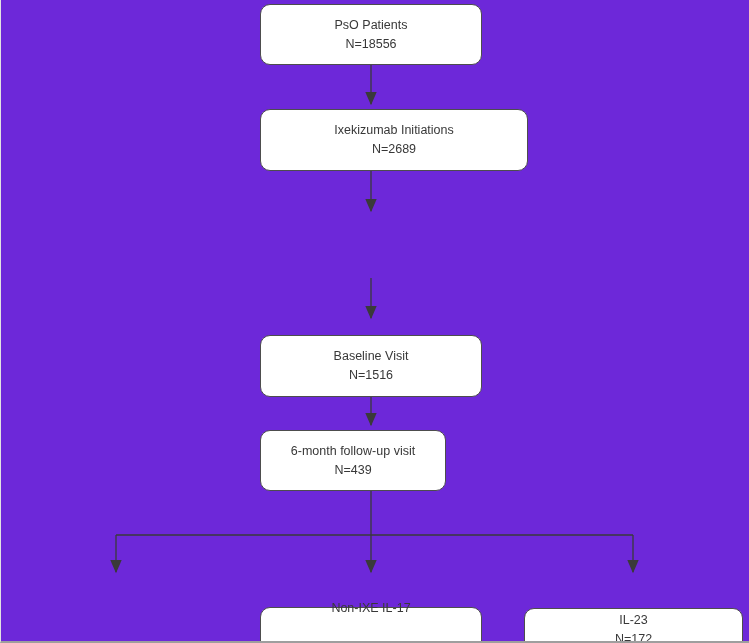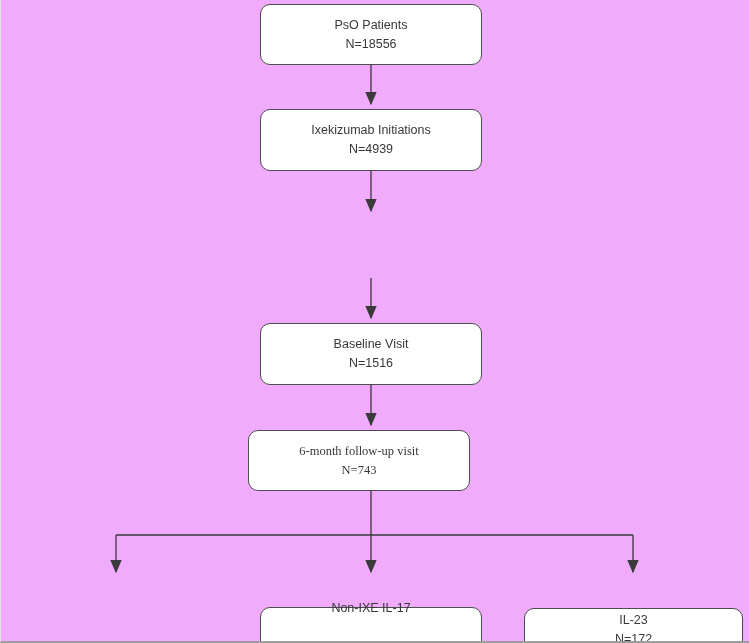--- a/index.html
+++ b/index.html
@@ -4,21 +4,21 @@
 <style>
   html, body {
     margin: 0;
     padding: 0;
     background: #ffffff;
   }
   .canvas {
     position: relative;
     width: 749px;
     height: 643px;
-    background: #f0abfc;
+    background: #6d28d9;
     border-left: 1px solid #e2e2e2;
     border-bottom: 2px solid #9e9e9e;
     box-sizing: border-box;
     font-family: "Liberation Sans", sans-serif;
     overflow: hidden;
   }
   .connectors {
     position: absolute;
     left: 0;
     top: 0;
@@ -38,24 +38,24 @@
     text-align: center;
     color: #383838;
     font-size: 12.5px;
     line-height: 1.5;
   }
   .node .label, .node .count {
     white-space: nowrap;
   }
   
   .n-pso      { left: 259px; top: 4px;   width: 222px; height: 61px; }
-  .n-ixe      { left: 259px; top: 109px; width: 222px; height: 62px; }
+  .n-ixe      { left: 259px; top: 109px; width: 268px; height: 62px; }
   .n-bio      { left: 259px; top: 216px; width: 222px; height: 62px; }
-  .n-baseline { left: 259px; top: 323px; width: 222px; height: 62px; }
-  .n-followup { left: 247px; top: 430px; width: 222px; height: 61px; font-family: Liberation Serif, serif; }
+  .n-baseline { left: 259px; top: 335px; width: 222px; height: 62px; }
+  .n-followup { left: 259px; top: 430px; width: 186px; height: 61px; }
   
   .n-tnf      { left: 3px;   top: 577px; width: 224px; height: 61px; }
   .n-il17     { left: 259px; top: 607px; width: 222px; height: 61px; gap: 40px; }
   .n-il23     { left: 523px; top: 608px; width: 219px; height: 44px; }
 </style>
 </head>
 <body>
 
 <div class="canvas">
 
@@ -78,32 +78,32 @@
     </g>
   </svg>
 
   <div class="node n-pso">
     <div class="label">PsO Patients</div>
     <div class="count">N=18556</div>
   </div>
 
   <div class="node n-ixe">
     <div class="label">Ixekizumab Initiations</div>
-    <div class="count">N=4939</div>
+    <div class="count">N=2689</div>
   </div>
 
 
   <div class="node n-baseline">
     <div class="label">Baseline Visit</div>
     <div class="count">N=1516</div>
   </div>
 
   <div class="node n-followup">
     <div class="label">6-month follow-up visit</div>
-    <div class="count">N=743</div>
+    <div class="count">N=439</div>
   </div>
 
 
   <div class="node n-il17">
     <div class="label">Non-IXE IL-17</div>
     <div class="count">N=180</div>
   </div>
 
   <div class="node n-il23">
     <div class="label">IL-23</div>

